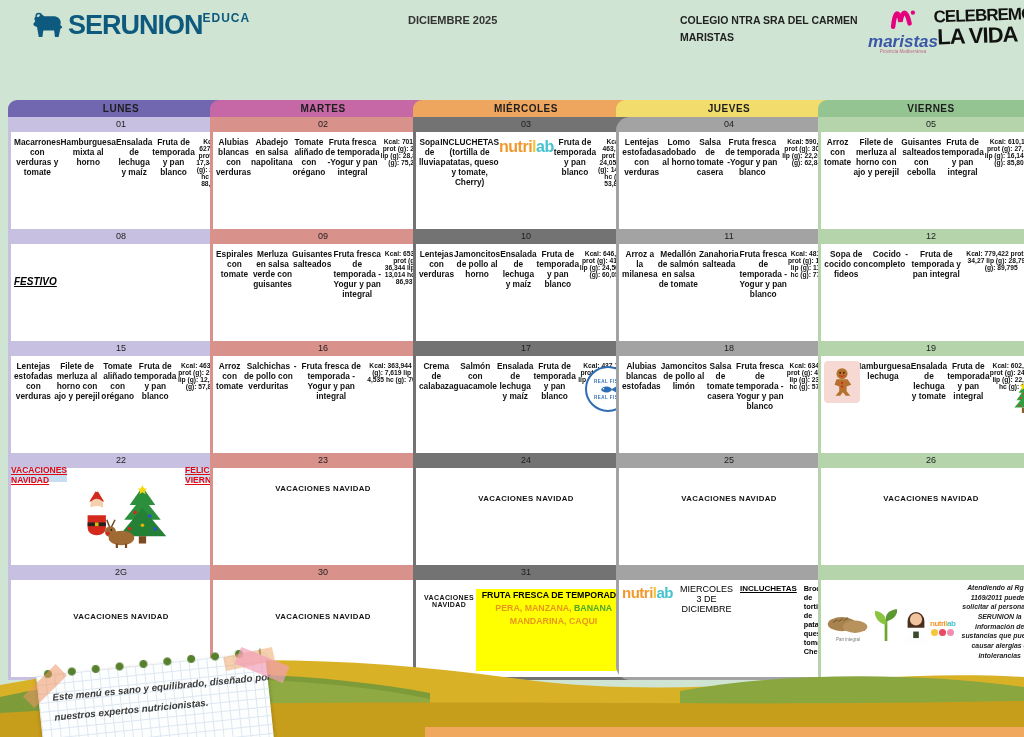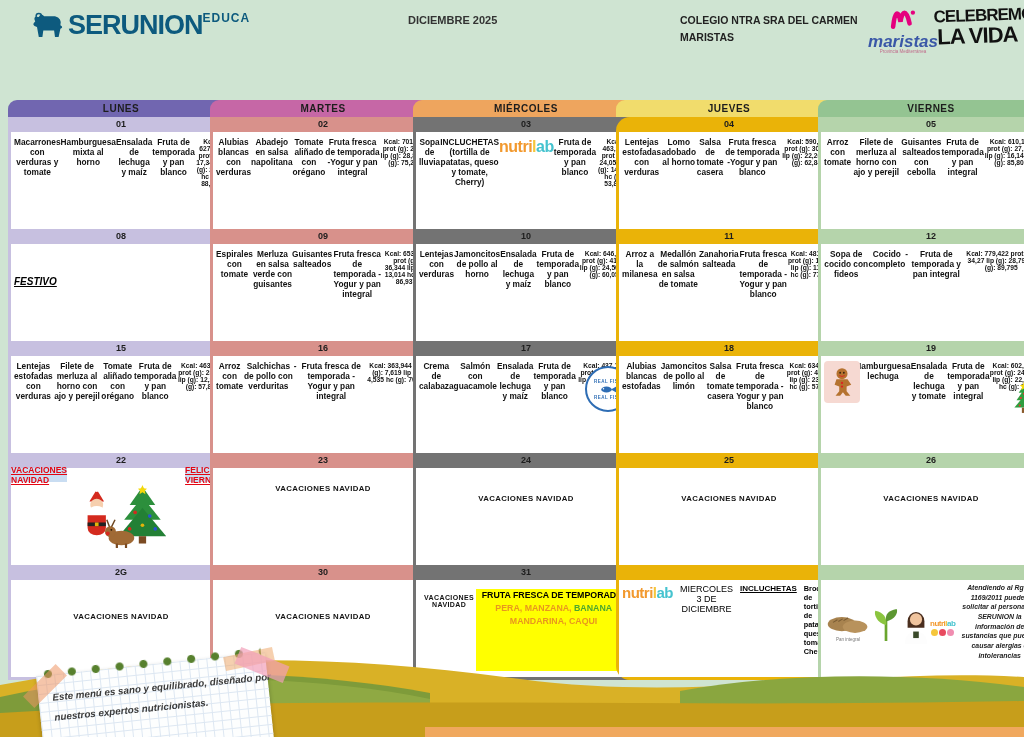--- a/index.html
+++ b/index.html
@@ -21,21 +21,21 @@
   .slogan { position:absolute; right:4px; top:6px; width:86px; text-align:center; font-weight:900; color:#111; transform:rotate(-2deg); }
   .slogan-1 { font-size:17px; letter-spacing:-1px; }
   .slogan-2 { font-size:22px; letter-spacing:-1px; line-height:.95; }
 
   
   .col { position:absolute; top:60px; width:226px; z-index:1;margin-top:40px; }
   .c0{left:8px}.c1{left:210px}.c2{left:413px}.c3{left:616px}.c4{left:818px}
   .col-head { height:17px; border-radius:9px 9px 0 0; display:flex; align-items:center; justify-content:center;
               font-size:10px; font-weight:bold; color:#1d1d1d; letter-spacing:.5px; }
   .strip { padding:0 3px 3px; }
-  .dnum { height:15px; line-height:15px; text-align:center; font-weight:bold; font-size:9px; color:#1d1d1d; }
+  .dnum { height:15px; line-height:15px; text-align:center; font-weight:normal; font-size:9px; color:#1d1d1d; }
   .cell { background:#fff; height:97px; position:relative; display:flex; flex-direction:row;
           justify-content:space-between; padding:6px 3px; }
   .mi   { font-size:8.3px; font-weight:bold; text-align:center; line-height:1.2; color:#111; }
   .kcal { font-size:6.7px; font-weight:bold; text-align:center; color:#111; }
   .festivo { font-style:italic; text-decoration:underline; font-weight:bold; font-size:10px; text-align:center; margin-top:26px; }
   .vac-mid { flex:1; display:flex; align-items:center; justify-content:center; }
   .vac-txt { font-size:7.8px; font-weight:bold; text-align:center; letter-spacing:.4px; color:#111; }
   .cell.no-pad { padding:0; }
   .vband { height:14px; background:#c9ddf2; display:flex; align-items:center; justify-content:center; }
   .vband span { color:#e30613; font-weight:bold; font-size:8.5px; text-decoration:underline; }
@@ -278,21 +278,21 @@
         <div class="vac-txt" style="margin-top:8px; font-size:7px;">VACACIONES NAVIDAD</div>
         <div class="hl-block" style="margin-top:3px;">
           <span>FRUTA FRESCA DE TEMPORADA:</span><span style="color: rgb(232, 151, 30);"> PERA, MANZANA, </span><span style="color: rgb(78, 167, 46);">BANANA</span><span style="color: rgb(232, 151, 30);">    MANDARINA, CAQUI</span>
         </div>
       </div>
     </div>
   </div>
 
   <div class="col c3">
     <div class="col-head" style="background-color: rgb(241, 220, 108);">JUEVES</div>
-    <div class="strip" style="background-color: #eab308; border-radius: 14px;">
+    <div class="strip" style="background-color: #a3a3a3; border-radius: 14px;">
       <div class="dnum">04</div>
       <div class="cell">
         <div class="mi">Lentejas estofadas con verduras</div>
         <div class="mi">Lomo adobado al horno</div>
         <div class="mi">Salsa de tomate casera</div>
         <div class="mi">Fruta fresca de temporada -Yogur y pan blanco</div>
         <div class="kcal">Kcal: 590,624 prot (g): 30,204 lip (g): 22,268 hc (g): 62,845</div>
       </div>
       <div class="dnum">11</div>
       <div class="cell">

